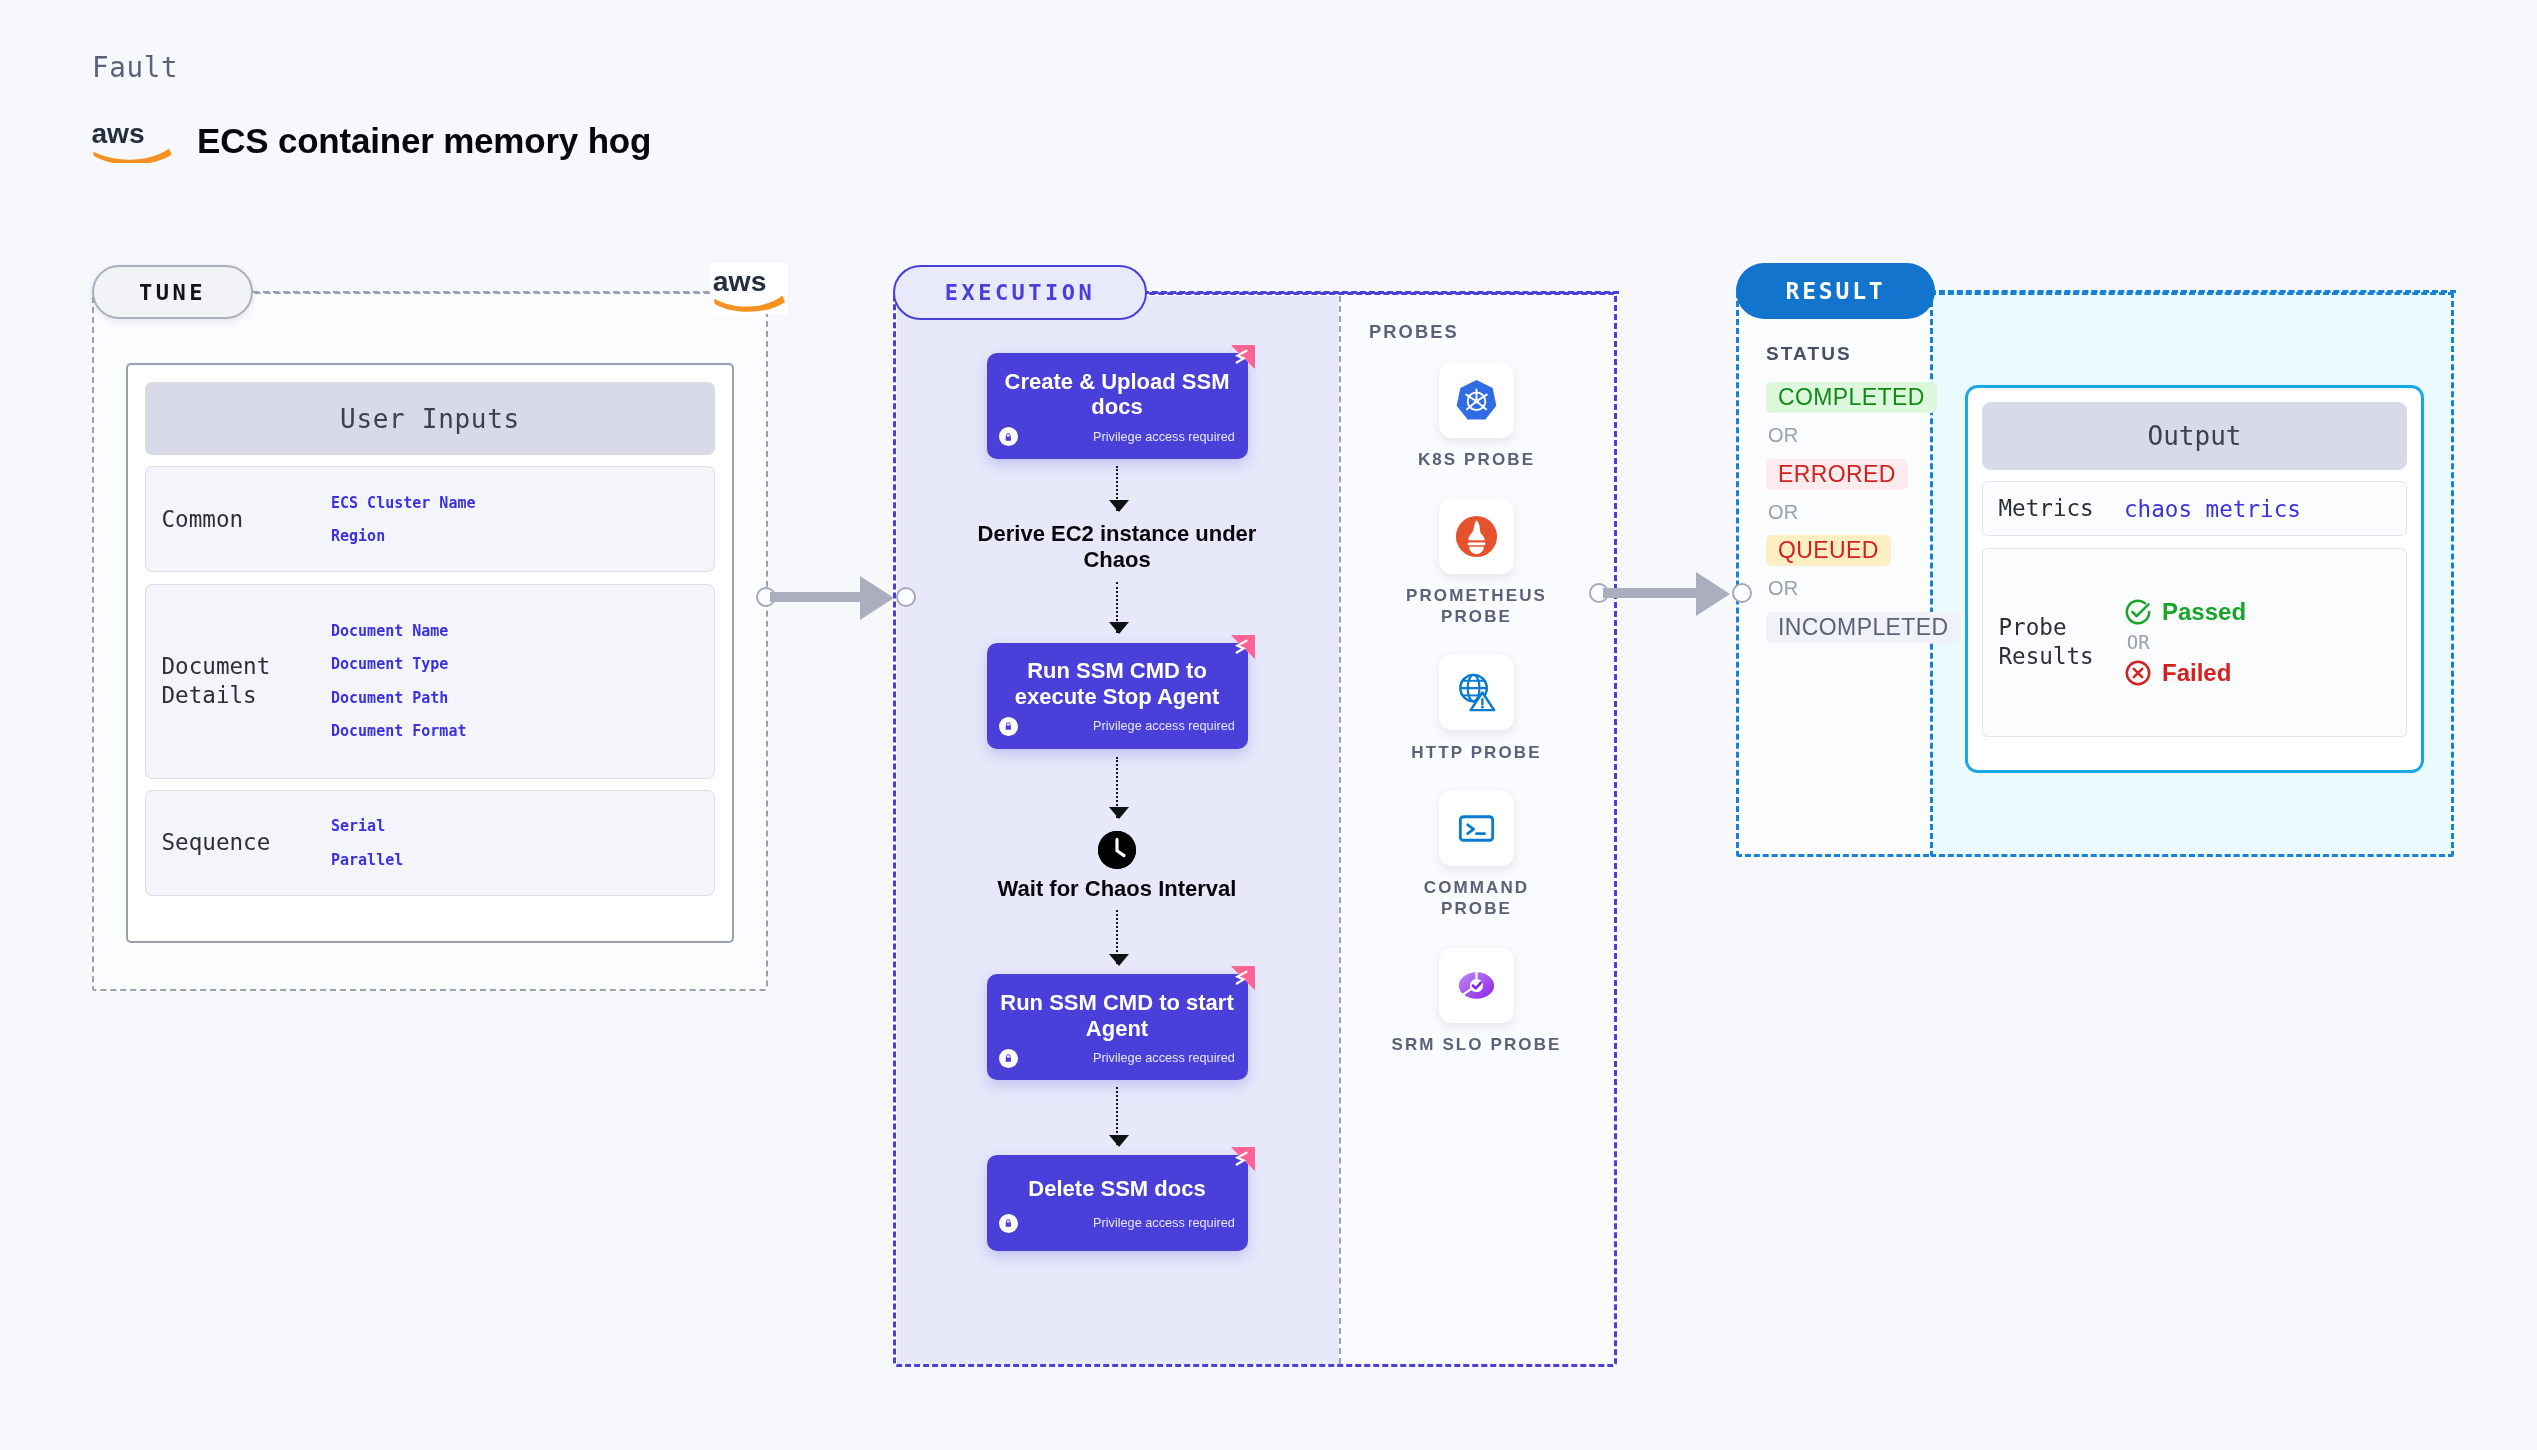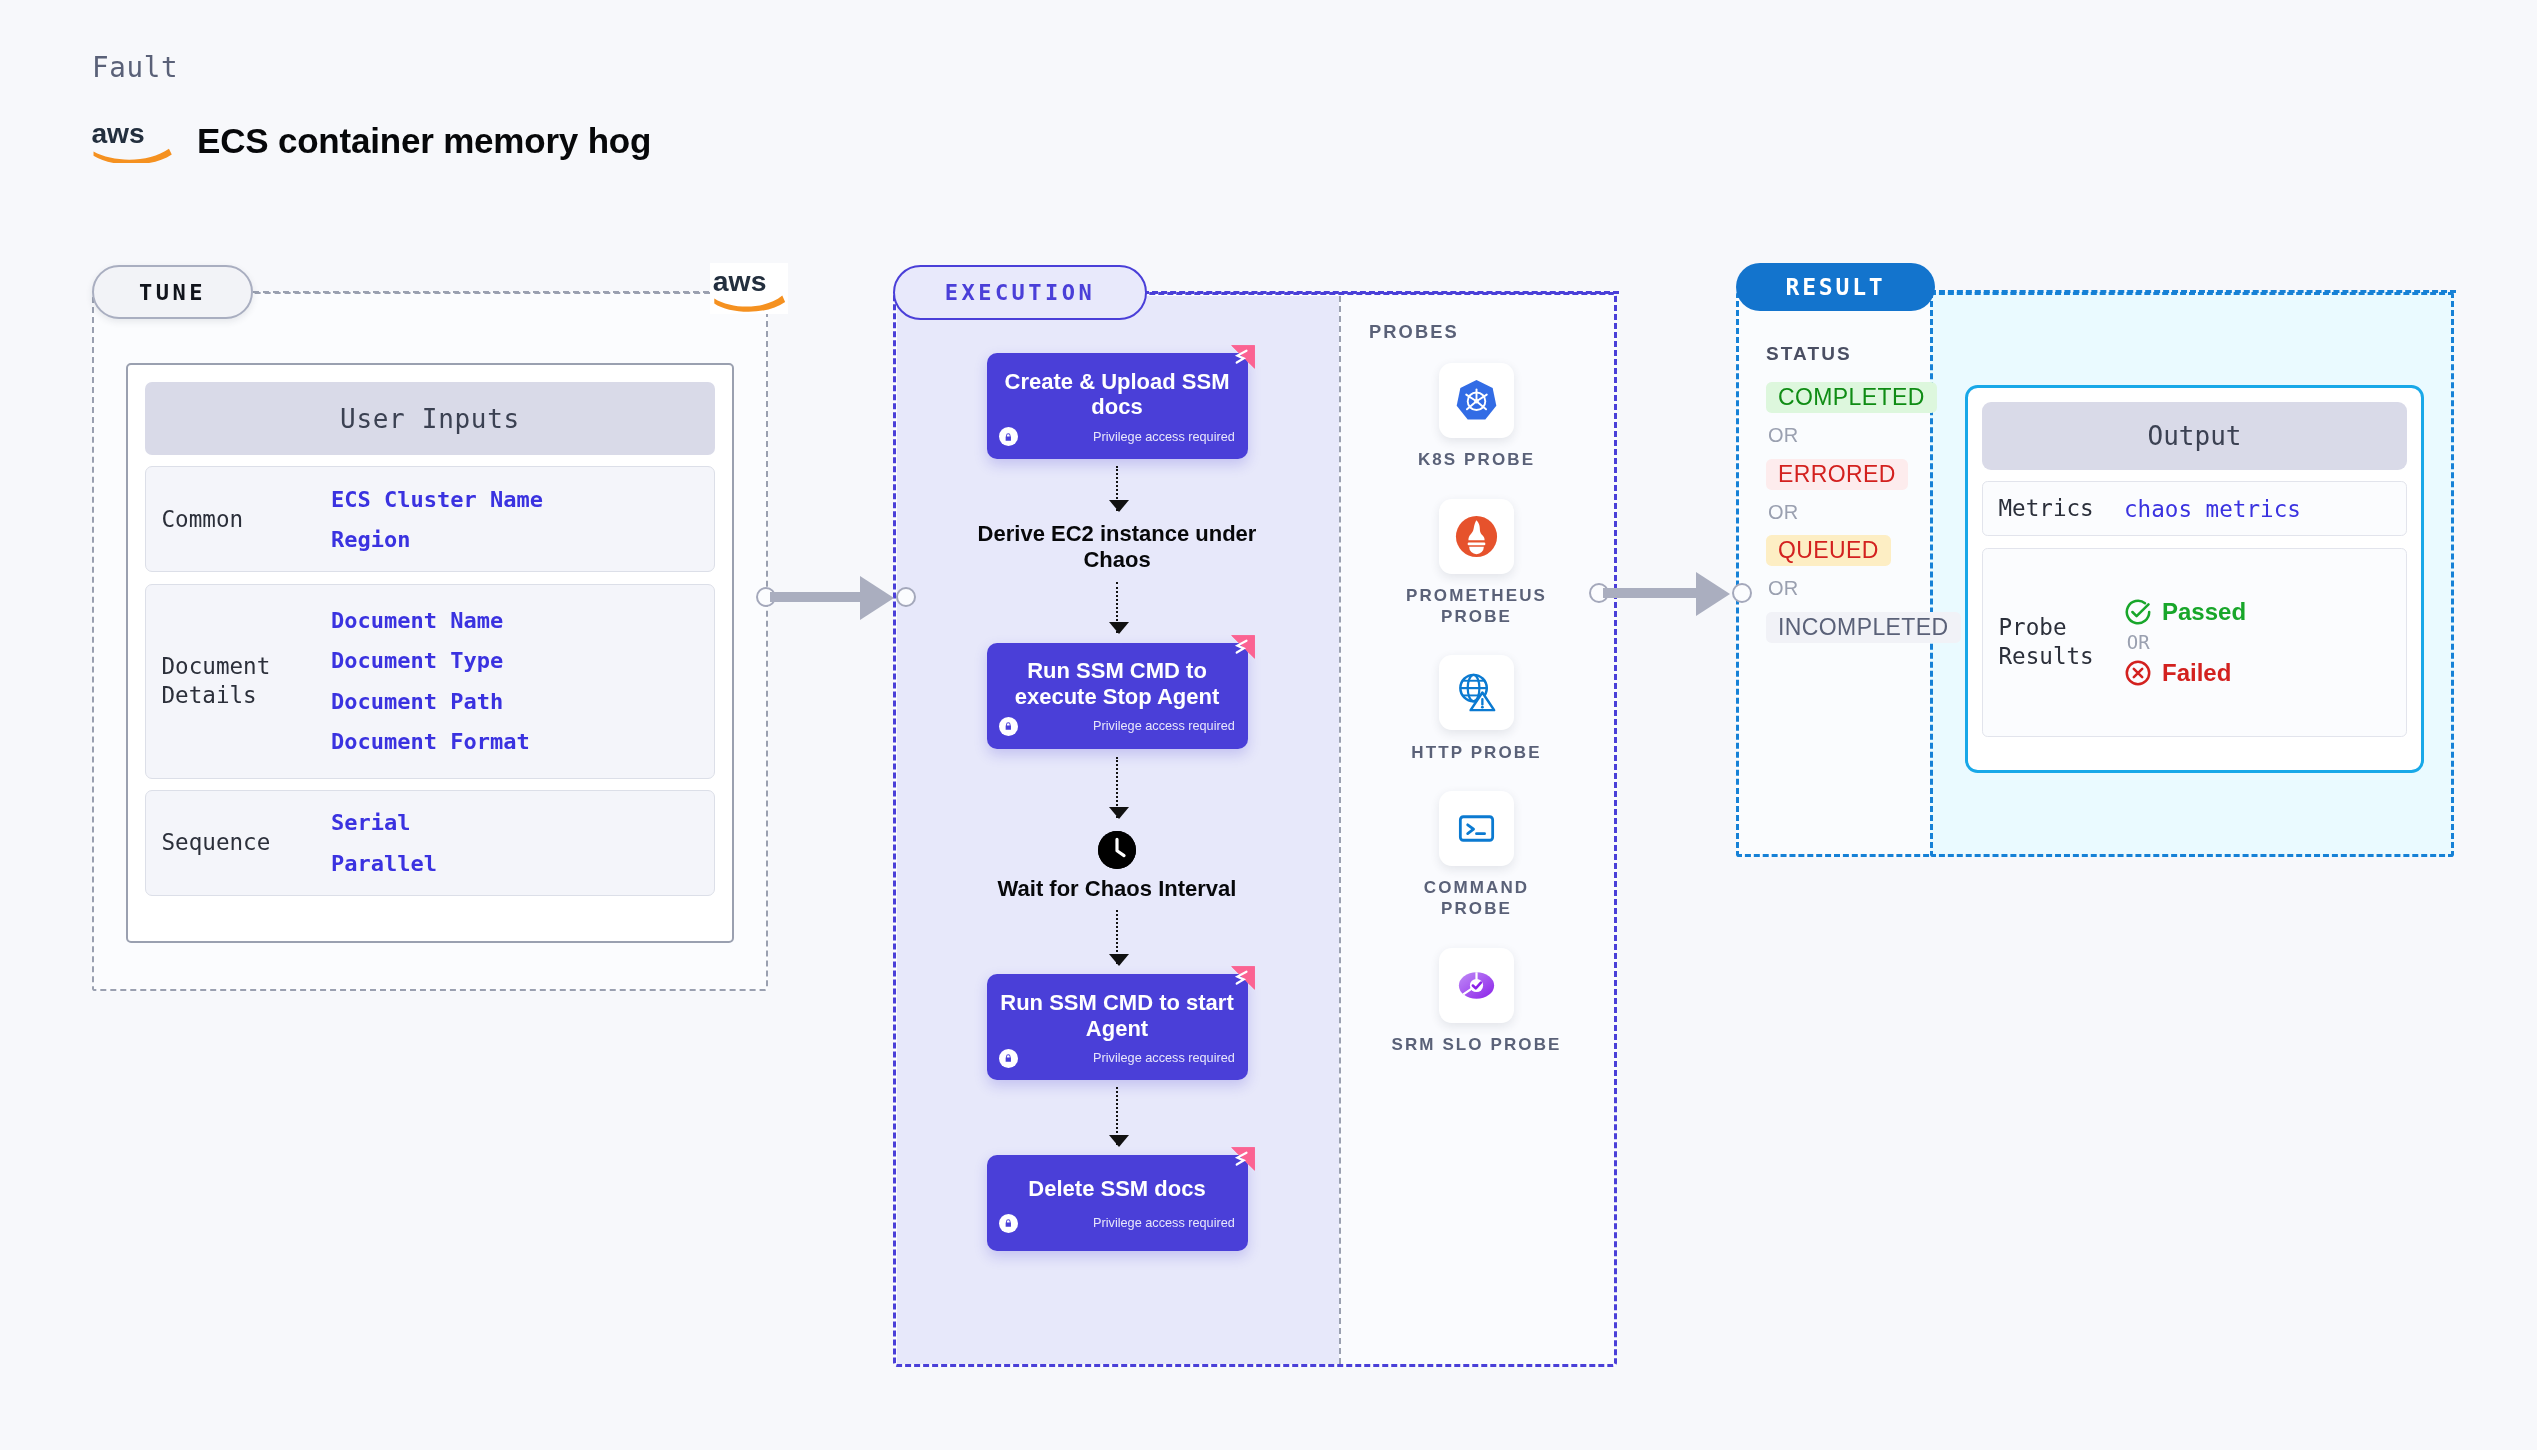--- a/index.html
+++ b/index.html
@@ -37,21 +37,21 @@
     background: #f2f3f7; border: 2.1px solid #a9aec0; color: #11141c;
     font-size: 22px;
     box-shadow: 0 2.8px 7px rgba(40,45,70,.10);
   }
   .pill-exec {
     left: 893px; top: 265px; width: 254px; height: 55px;
     background: #e8e9fb; border: 2.8px solid #4a3fd8; color: #4a3fd8;
     font-size: 22px;
   }
   .pill-result {
-    left: 1736px; top: 263px; width: 199px; height: 48px;
+    left: 1736px; top: 263px; width: 199px; height: 56px;
     background: #1374cd; border: none; color: #ffffff;
     font-size: 23px; letter-spacing: 2.8px;
   }
 
   
   .region { position: absolute; }
   .region-tune {
     left: 92px; top: 292px; width: 676px; height: 699px;
     border: 2.8px dashed #9aa0b0; border-radius: 2.8px;
     background: #fbfcfe;
@@ -119,21 +119,21 @@
   }
   .ui-sec:last-child { margin-bottom: 0; }
   .ui-sec-label {
     width: 185px; flex: 0 0 185px; padding-left: 15.5px;
     font-family: "DejaVu Sans Mono", monospace;
     font-size: 22.6px; color: #2b2f3a; line-height: 1.3;
   }
   .ui-sec-vals {
     display: flex; flex-direction: column; gap: 15.5px;
     font-family: "DejaVu Sans Mono", monospace;
-    font-size: 22px; color: #3a32e0; font-weight: 700;
+    font-size: 15px; color: #3a32e0; font-weight: 700;
   }
   .ui-sec.s-common { height: 106px; }
   .ui-sec.s-doc { height: 195px; }
   .ui-sec.s-seq { height: 106px; }
 
   
   .conn { position: absolute; height: 49px; z-index: 8; }
   .conn .dot {
     position: absolute; width: 20px; height: 20px; border-radius: 50%;
     background: #fbfcfe; border: 2.8px solid #a4a8bb; top: 15px;

